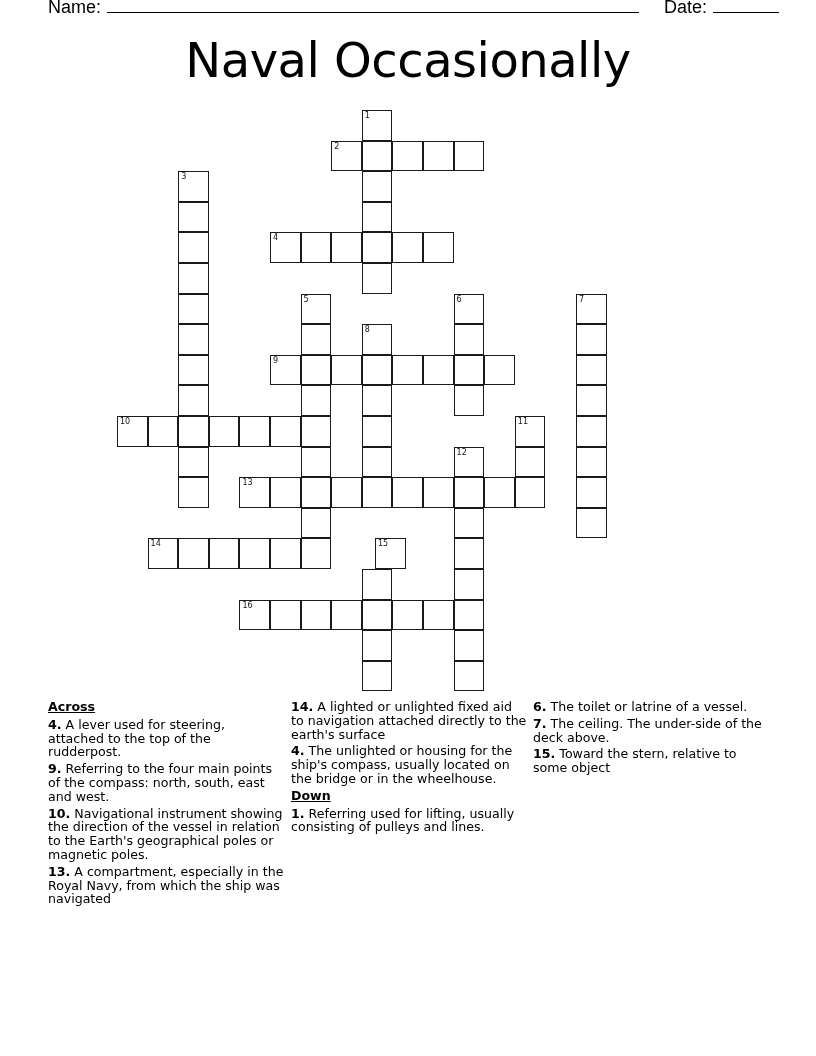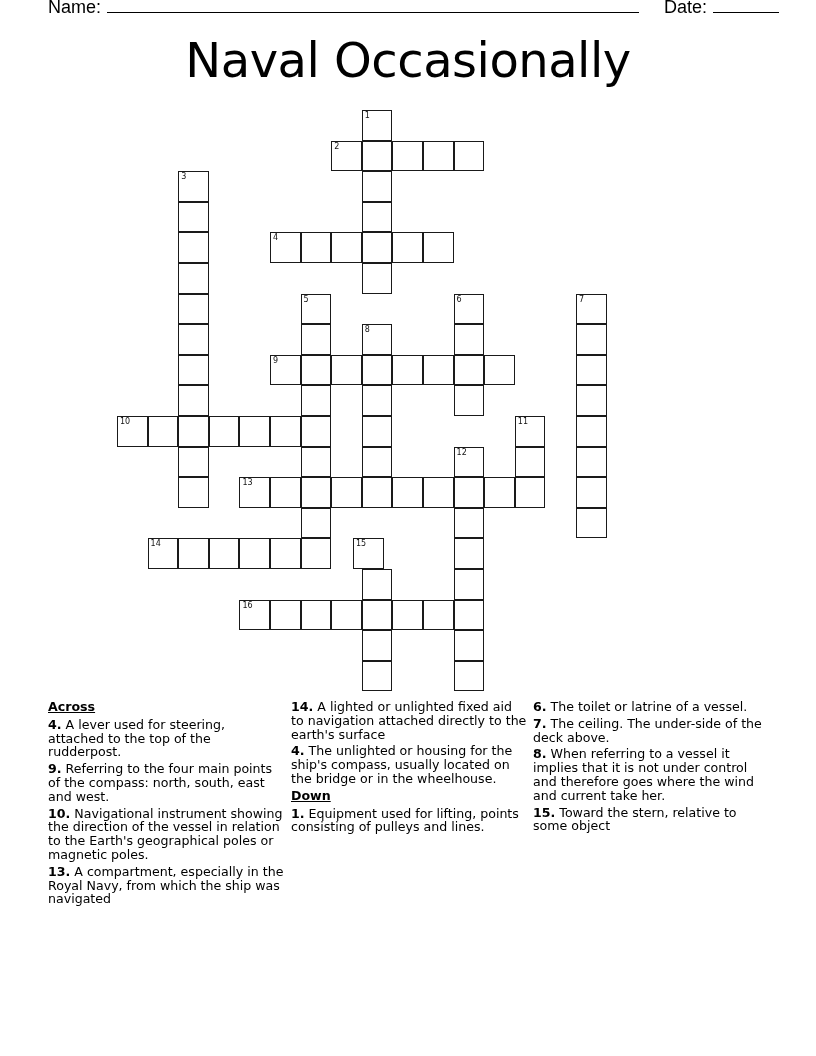--- a/index.html
+++ b/index.html
@@ -145,21 +145,21 @@
     <div class="cell" style="left: 392.4px; top: 477.2px;"></div>
     <div class="cell" style="left: 423px; top: 477.2px;"></div>
     <div class="cell" style="left: 484.2px; top: 477.2px;"></div>
     <div class="cell" style="left: 147.6px; top: 538.4px;">
       <span class="num">14</span>
     </div>
     <div class="cell" style="left: 178.2px; top: 538.4px;"></div>
     <div class="cell" style="left: 208.8px; top: 538.4px;"></div>
     <div class="cell" style="left: 239.4px; top: 538.4px;"></div>
     <div class="cell" style="left: 270px; top: 538.4px;"></div>
-    <div class="cell" style="left: 353px; top: 538.4px;">
+    <div class="cell" style="left: 375px; top: 538.4px;">
       <span class="num">15</span>
     </div>
     <div class="cell" style="left: 361.8px; top: 569px;"></div>
     <div class="cell" style="left: 361.8px; top: 599.6px;"></div>
     <div class="cell" style="left: 361.8px; top: 630.2px;"></div>
     <div class="cell" style="left: 361.8px; top: 660.8px;"></div>
     <div class="cell" style="left: 239.4px; top: 599.6px;">
       <span class="num">16</span>
     </div>
     <div class="cell" style="left: 270px; top: 599.6px;"></div>
@@ -174,21 +174,20 @@
   <div class="clue"><b>4.</b> <span>A lever used for steering, attached to the top of the rudderpost.</span></div>
   <div class="clue"><b>9.</b> <span>Referring to the four main points of the compass: north, south, east and west.</span></div>
   <div class="clue"><b>10.</b> <span>Navigational instrument showing the direction of the vessel in relation to the Earth's geographical poles or magnetic poles.</span></div>
   <div class="clue"><b>13.</b> <span>A compartment, especially in the Royal Navy, from which the ship was navigated</span></div>
 </div>
 
 <div class="clues col2">
   <div class="clue"><b>14.</b> <span>A lighted or unlighted fixed aid to navigation attached directly to the earth's surface</span></div>
   <div class="clue"><b>4.</b> <span>The unlighted or housing for the ship's compass, usually located on the bridge or in the wheelhouse.</span></div>
   <div class="sec-head">Down</div>
-  <div class="clue"><b>1.</b> <span>Equipment used for lifting, points consisting of pulleys and lines.</span></div>
+  <div class="clue"><b>1.</b> <span>Referring used for lifting, usually consisting of pulleys and lines.</span></div>
 </div>
 
 <div class="clues col3">
   <div class="clue"><b>6.</b> <span>The toilet or latrine of a vessel.</span></div>
   <div class="clue"><b>7.</b> <span>The ceiling. The under-side of the deck above.</span></div>
-  <div class="clue"><b>8.</b> <span>When referring to a vessel it implies that it is not under control and therefore goes where the wind and current take her.</span></div>
   <div class="clue"><b>15.</b> <span>Toward the stern, relative to some object</span></div>
 </div>
 
 </body></html>

